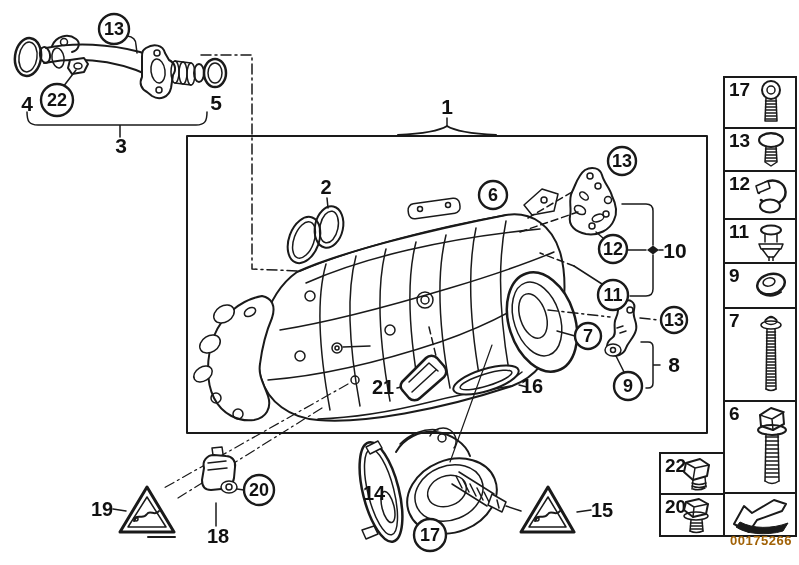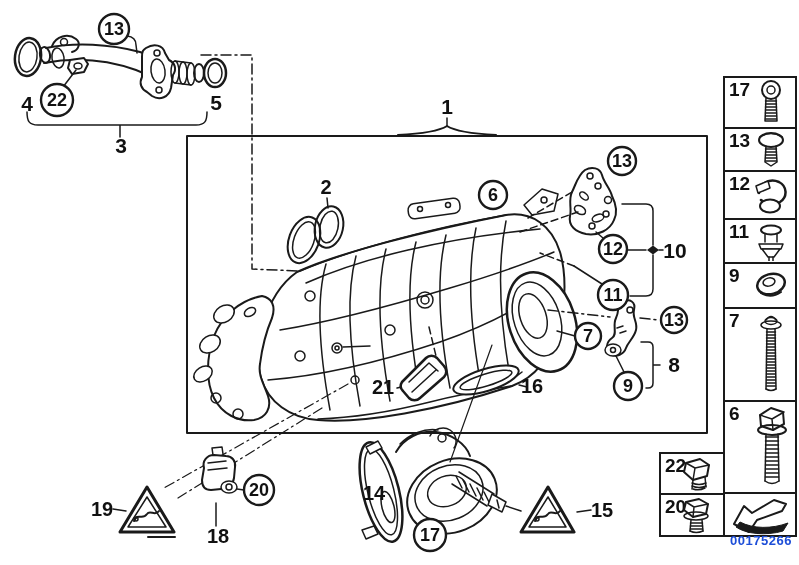--- a/index.html
+++ b/index.html
@@ -14,21 +14,21 @@
   .lbl{font:bold 21px "Liberation Sans",sans-serif;fill:#111;text-anchor:middle;}
   .lbl20{font-size:20px;}
   .co circle{fill:#fff;stroke:#1a1a1a;stroke-width:2.4;}
   .co text{font:bold 18px "Liberation Sans",sans-serif;fill:#111;text-anchor:middle;}
   
   .cell{position:absolute;box-sizing:border-box;border:2px solid #1a1a1a;background:#fff;}
   .cell .num{position:absolute;left:4px;top:1px;font:bold 19px "Liberation Sans",sans-serif;color:#111;}
   .part-icon{position:absolute;right:1px;top:1px;}
   .arrow-icon-svg{position:absolute;left:1px;top:1px;}
   .footer-id{position:absolute;left:727px;top:533px;width:68px;text-align:center;
-             font:bold 13px "Liberation Sans",sans-serif;letter-spacing:.5px;color:#1d4ed8;}
+             font:bold 13px "Liberation Sans",sans-serif;letter-spacing:.5px;color:#a16207;}
 </style>
 </head>
 <body>
 
 <div class="stage">
 
   <svg class="art" width="799" height="565" viewBox="0 0 799 565">
 
     <g>
 

